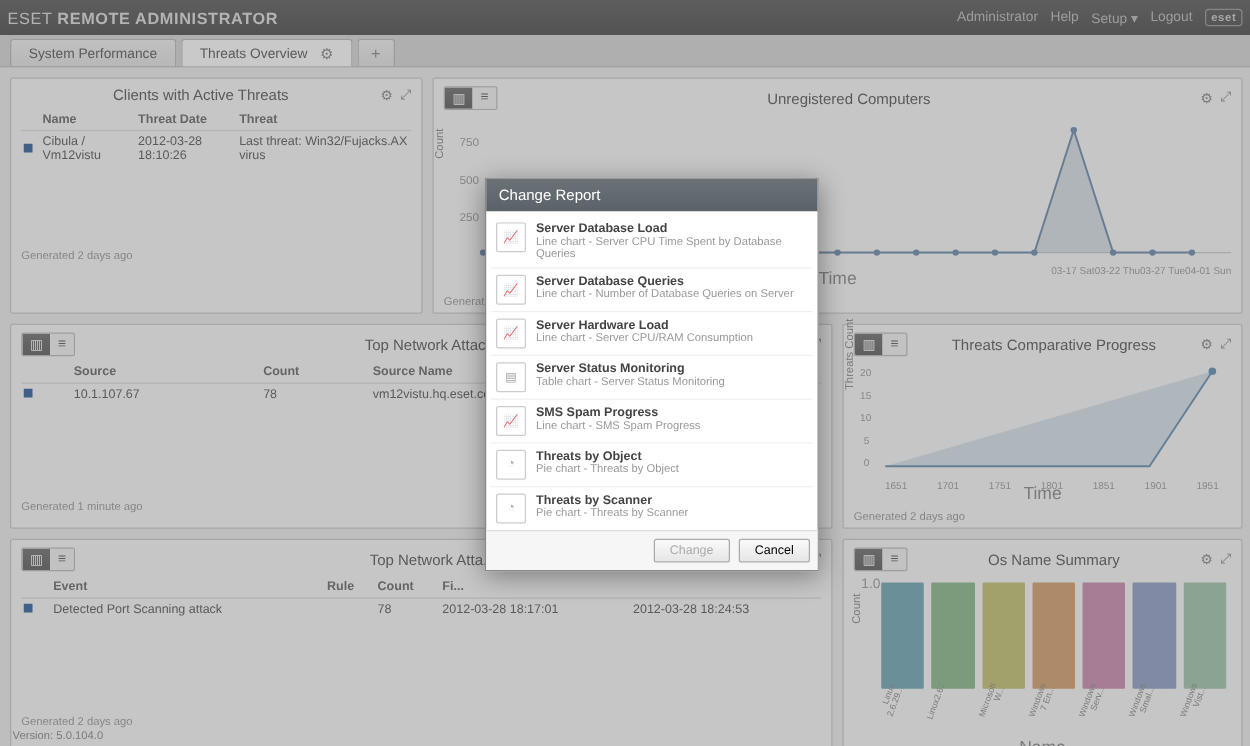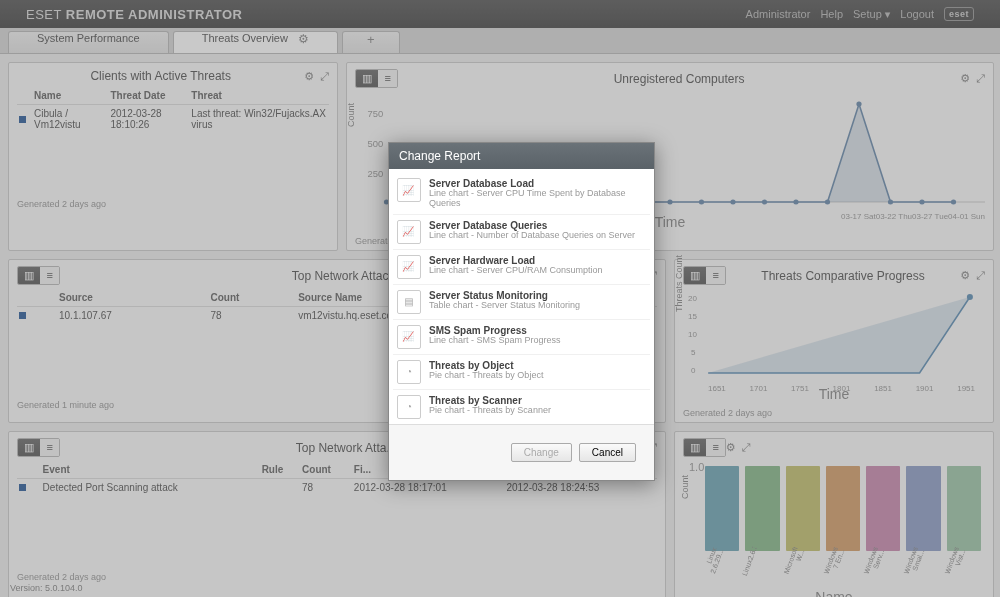--- a/index.html
+++ b/index.html
@@ -1,24 +1,24 @@
 <!DOCTYPE html>
 <html><head>
 <meta charset="utf-8">
 <style>
 *{box-sizing:border-box;margin:0;padding:0}
 body{font-family:Arial,Helvetica,sans-serif;font-size:11px;color:#555;background:#eee;width:1000px;height:597px;overflow:hidden;position:relative}
-.topbar{height:28px;background:linear-gradient(#5a5a5a,#4a4a4a);color:#ddd;display:flex;align-items:center;padding:0 26px}
+.topbar{height:28px;background:linear-gradient(#5a5a5a,#4a4a4a);color:#ddd;display:flex;align-items:center;padding:0 6px}
 .brand{font-size:13px;letter-spacing:.5px}
 .brand b{font-weight:700}
 .top-right{margin-left:auto;display:flex;align-items:center;gap:10px;font-size:11px;color:#bbb}
 .top-link{cursor:pointer}
 .eset-badge{border:1px solid #999;border-radius:3px;padding:1px 4px;font-size:9px;font-weight:700;letter-spacing:.5px;color:#ccc}
 .tabbar{height:26px;background:#d8d8d8;display:flex;align-items:flex-end;padding:0 8px;border-bottom:1px solid #bbb}
-.tab{height:22px;display:flex;padding:0 28px;background:linear-gradient(#f2f2f2,#e4e4e4);border:1px solid #bbb;border-bottom:none;border-radius:3px 3px 0 0;margin-right:4px;font-size:11px;color:#555;position:relative}
+.tab{height:22px;display:flex;align-items:center;padding:0 14px;background:linear-gradient(#f2f2f2,#e4e4e4);border:1px solid #bbb;border-bottom:none;border-radius:3px 3px 0 0;margin-right:4px;font-size:11px;color:#555;position:relative}
 .tab.active{background:#fff;font-weight:400}
 .tab .gear{margin-left:10px;color:#888;font-size:12px}
 .tab-add{width:22px;justify-content:center;color:#888;font-size:13px}
 .workspace{padding:8px;display:grid;grid-template-columns:330px 320px 320px;grid-auto-rows:min-content;gap:8px;background:#eee}
 .panel{background:#fafafa;border:1px solid #ccc;border-radius:2px;padding:6px 8px 4px;position:relative}
 .panel-head{display:flex;align-items:center;margin-bottom:4px}
 .panel-title{flex:1;text-align:center;font-weight:400;font-size:12px;color:#555}
 .hicons{display:flex;gap:6px;color:#888;font-size:11px}
 .hicons span{cursor:pointer}
 .toggle{display:flex;border:1px solid #bbb;border-radius:2px;overflow:hidden}
@@ -35,21 +35,21 @@
 svg{display:block}
 .overlay{position:absolute;inset:0;background:rgba(100,100,100,.35);z-index:50}
 .modal{position:absolute;left:388px;top:142px;width:267px;background:#fff;box-shadow:0 4px 20px rgba(0,0,0,.4);z-index:60;border:1px solid #888}
 .modal-head{background:linear-gradient(#6a7278,#5a6268);color:#fff;padding:6px 10px;font-size:12px}
 .modal-body{max-height:255px;overflow-y:scroll;padding:4px}
 .mitem{display:flex;gap:8px;padding:5px 4px;border-bottom:1px solid #f0f0f0}
 .mitem:last-child{border-bottom:none}
 .micon{width:24px;height:24px;border:1px solid #ccc;border-radius:2px;display:flex;align-items:center;justify-content:center;color:#aaa;font-size:10px;flex-shrink:0}
 .mtitle{font-weight:700;font-size:10px;color:#444}
 .msub{font-size:9px;color:#999;line-height:1.1}
-.modal-foot{padding:18px;text-align:right;background:#f6f6f6;border-top:1px solid #ddd}
+.modal-foot{padding:6px;text-align:right;background:#f6f6f6;border-top:1px solid #ddd}
 .btn{border:1px solid #aaa;background:linear-gradient(#fafafa,#e6e6e6);padding:3px 12px;font-size:10px;border-radius:2px;margin-left:4px;cursor:pointer}
 .btn[disabled]{color:#aaa}
 .footer{position:absolute;bottom:4px;left:10px;font-size:9px;color:#888}
 .bars{display:flex;align-items:flex-end;height:90px;gap:6px;padding:0 4px}
 .bar{flex:1;border-radius:1px}
 .barlabels{display:flex;gap:6px;padding:0 4px}
 .barlabels span{flex:1;font-size:7px;color:#888;writing-mode:vertical-rl;transform:rotate(200deg);text-align:right;max-height:30px;overflow:hidden}
 </style>
 </head>
 <body>
@@ -266,20 +266,21 @@
     <div style="height:70px"></div>
     <div class="gen">Generated 2 days ago</div>
   </div>
 
   <div class="panel" style="grid-column:3">
     <div class="panel-head">
       <div class="toggle">
           <span class="on">▥</span>
           <span>≡</span>
         </div>
+      <div class="panel-title">Os Name Summary</div>
       <div class="hicons">
           <span>⚙</span>
           <span>⤢</span>
         </div>
     </div>
     <div style="position:relative;padding-left:18px">
       <span class="ylabel" style="left:2px">Count</span>
       <div style="font-size:11px;color:#999;position:absolute;left:6px;top:0">1.0</div>
       <div class="bars" id="osbars">
           <div class="bar" style="height: 85px; background: rgb(111, 167, 181);"></div>

